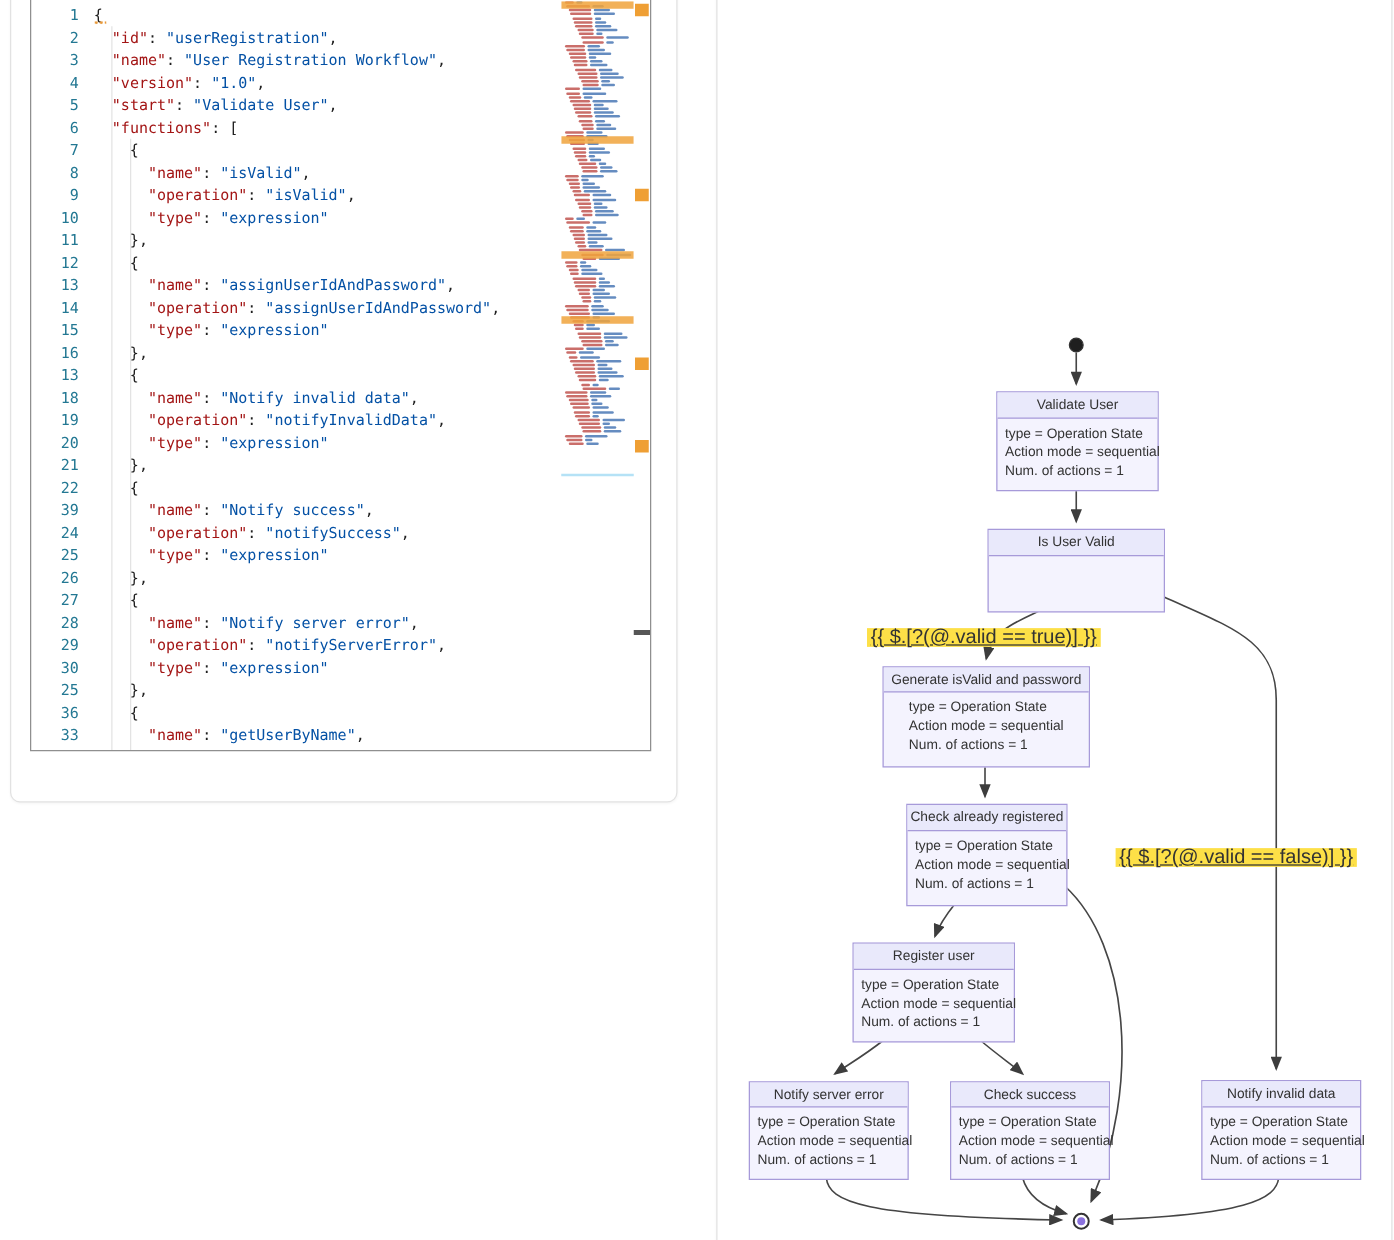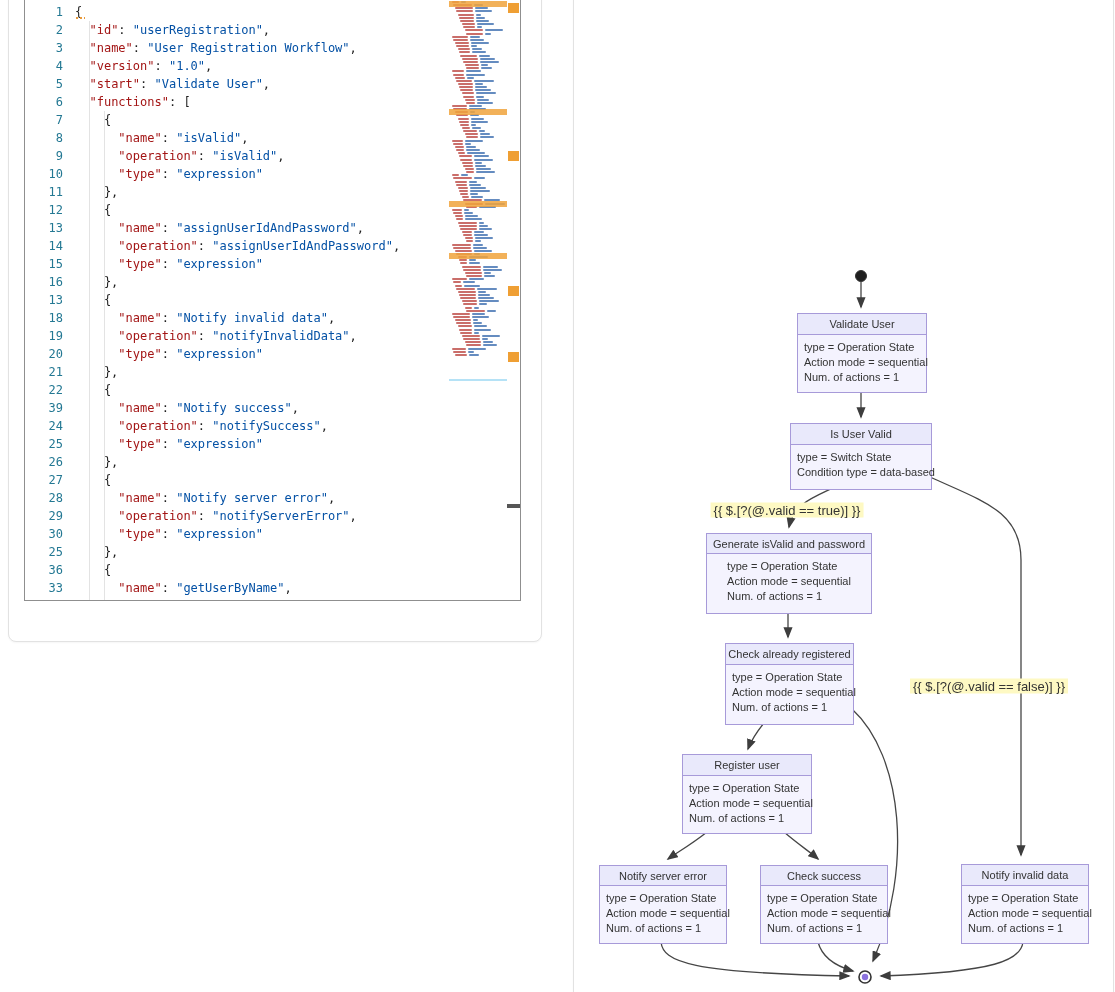--- a/index.html
+++ b/index.html
@@ -45,22 +45,23 @@
     position:absolute;border:1px solid #a79ad9;background:#f4f3fe;
     color:#333;font-size:11px;
   }
   .node-title{
     display:flex;align-items:center;justify-content:center;
     background:#e9e9fb;border-bottom:1px solid #a79ad9;color:#323232;
   }
   .node-rows{width:max-content;margin:5px auto 0 auto;text-align:left;line-height:15px;padding:0 6px;}
   .edge-label{
     position:absolute;transform:translate(-50%,-50%);
-    background:#fef9c3;color:#333;font-size:13px;padding:0 3px;line-height:15px;
+    background:#fde047;color:#333;font-size:16px;padding:0 3px;line-height:15px;
     white-space:nowrap;
+    text-decoration:underline;
   }
 </style>
 </head>
 <body>
 
 <div id="left-card" class="card">
   <div id="editor">
     <div class="indent-guide" style="left:64px;top:43px;height:579px;"></div>
     <div class="indent-guide" style="left:79px;top:133px;height:489px;"></div>
     <div id="code-lines">
@@ -374,24 +375,20 @@
       <div class="node" style="left: 797px; top: 313px; width: 128px; height: 78px;">
         <div class="node-title" style="height: 20px;">Validate User</div>
         <div class="node-rows">
           <div>type = Operation State</div>
           <div>Action mode = sequential</div>
           <div>Num. of actions = 1</div>
         </div>
       </div>
       <div class="node" style="left: 790px; top: 423px; width: 140px; height: 65px;">
         <div class="node-title" style="height: 20px;">Is User Valid</div>
-        <div class="node-rows">
-          <div>type = Switch State</div>
-          <div>Condition type = data-based</div>
-        </div>
       </div>
       <div class="node" style="left: 706px; top: 533px; width: 164px; height: 79px;">
         <div class="node-title" style="height: 19px;">Generate isValid and password</div>
         <div class="node-rows">
           <div>type = Operation State</div>
           <div>Action mode = sequential</div>
           <div>Num. of actions = 1</div>
         </div>
       </div>
       <div class="node" style="left: 725px; top: 643px; width: 127px; height: 80px;">

